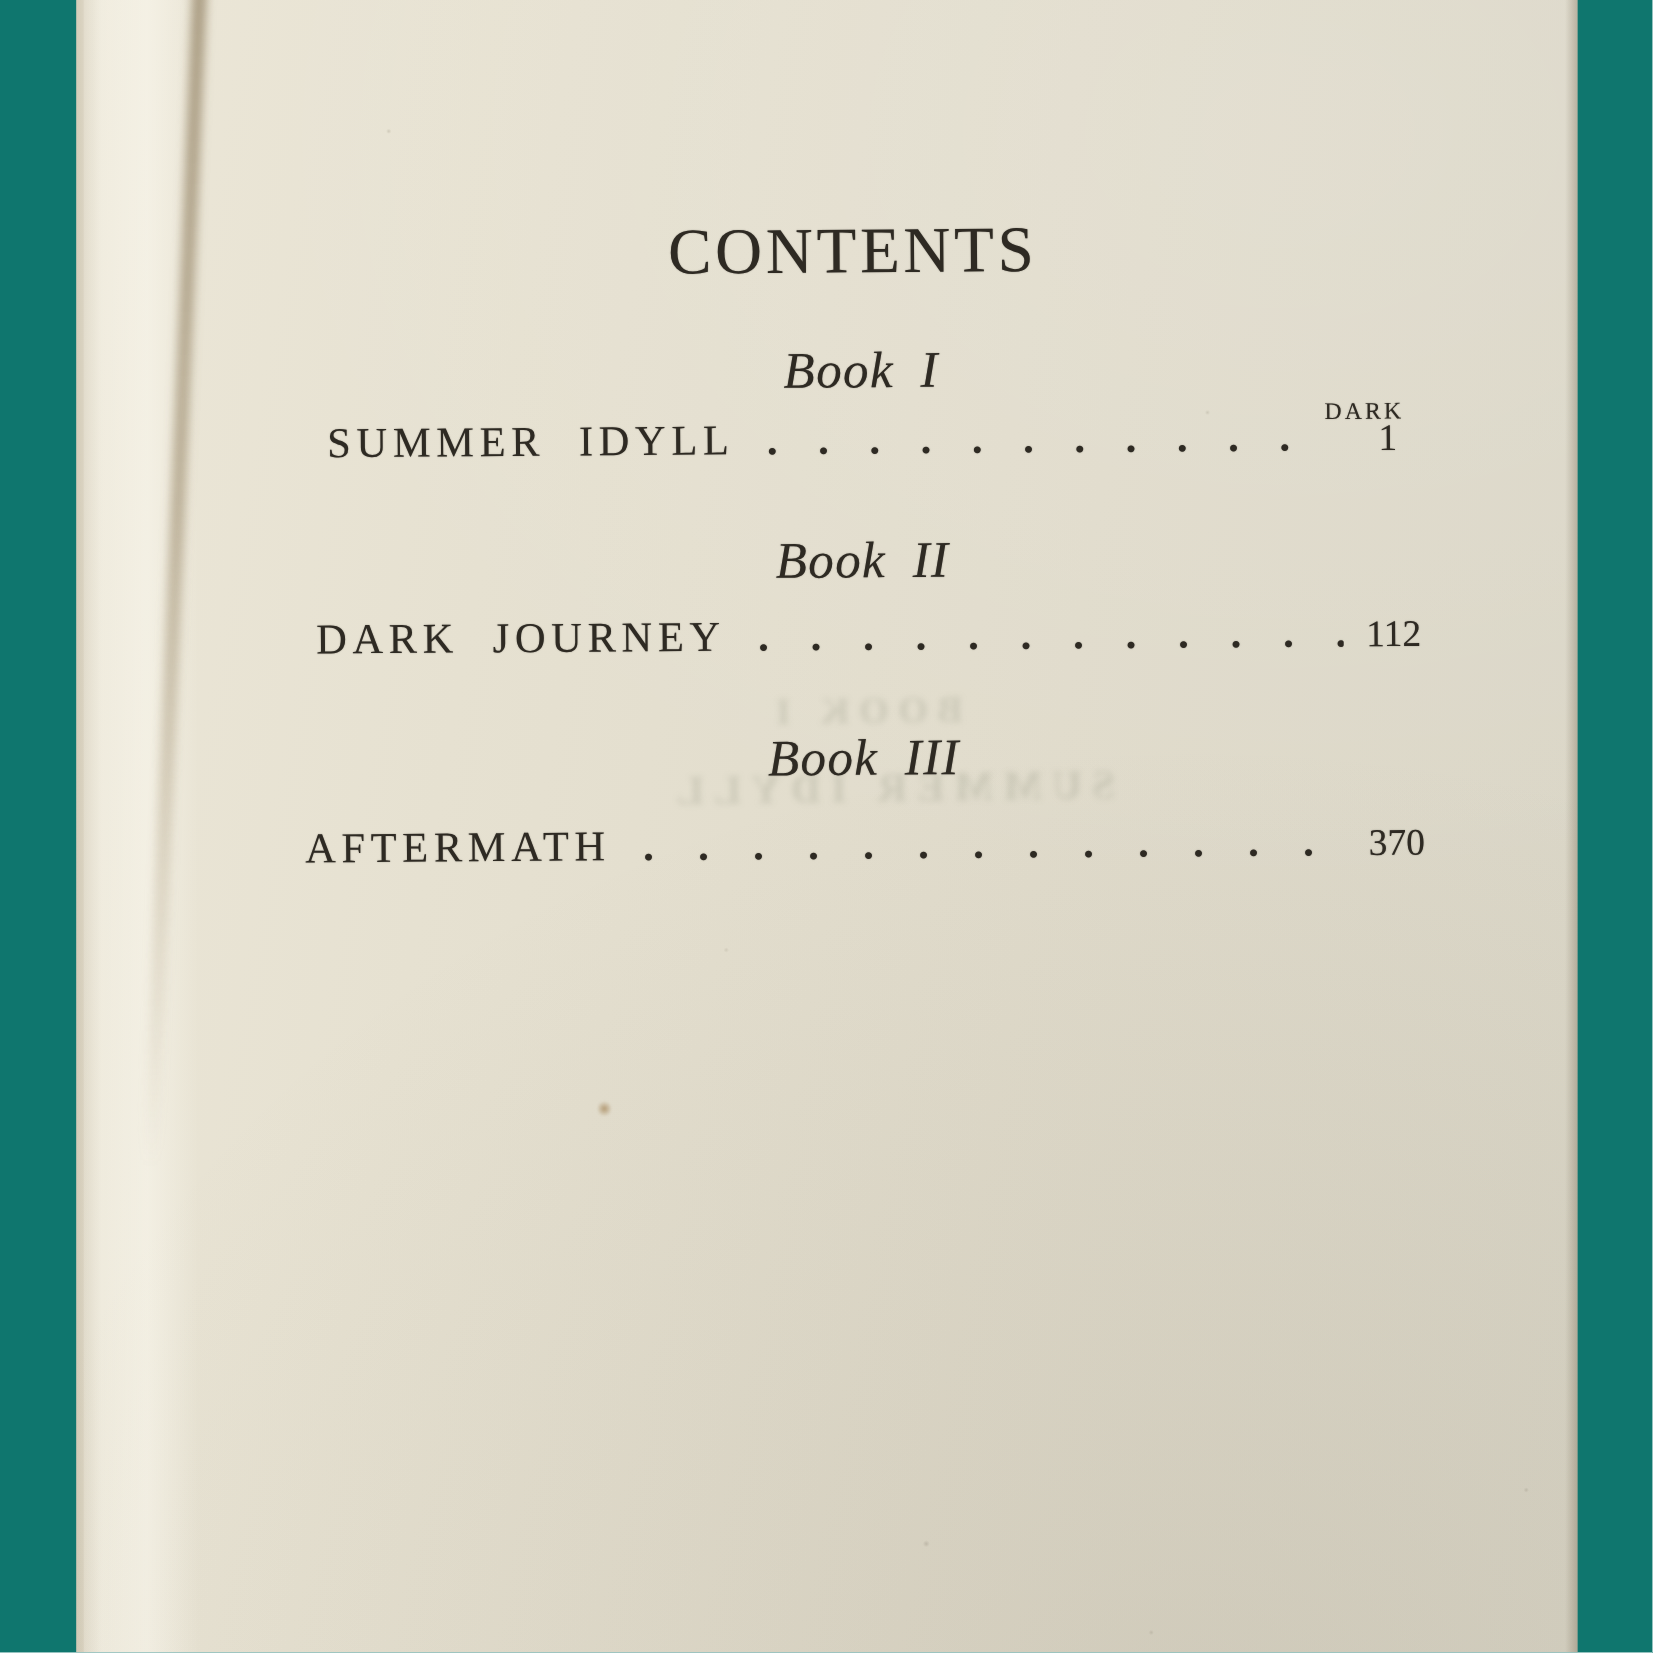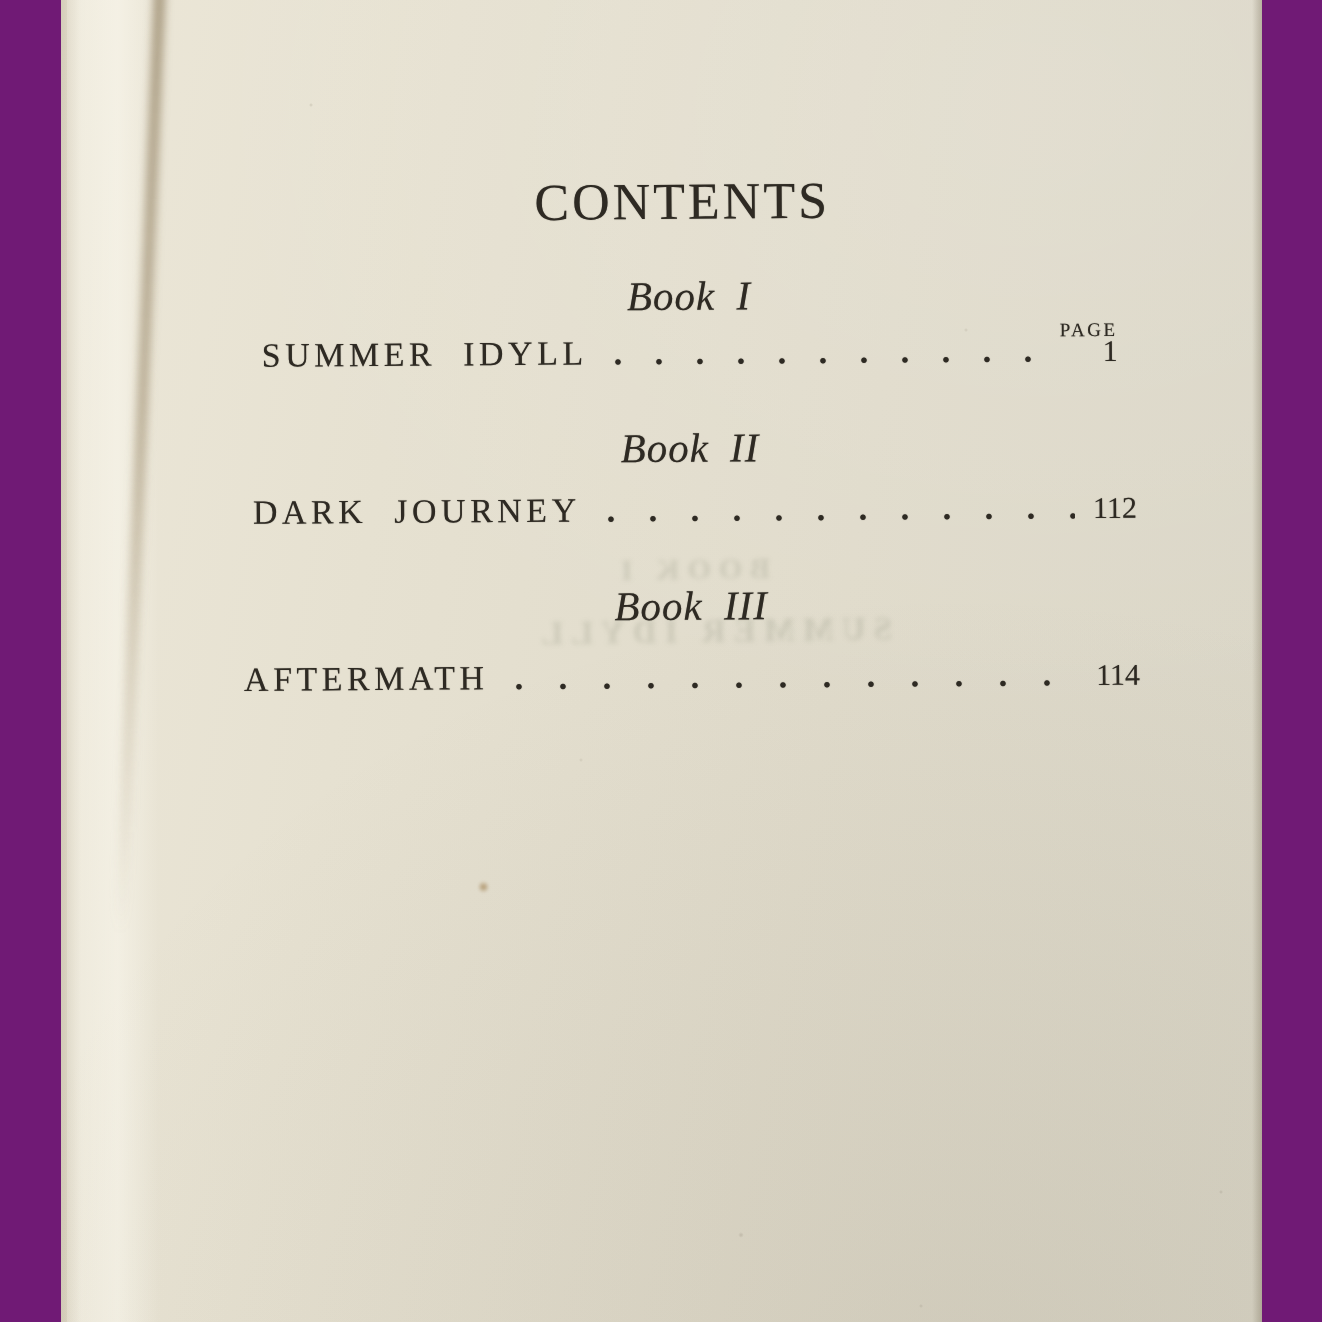--- a/index.html
+++ b/index.html
@@ -1,18 +1,18 @@
 <!DOCTYPE html>
 <html><head>
 <meta charset="utf-8">
 <style>
   html,body { margin:0; padding:0; background:#ffffff; }
   .scene {
     position:relative; width:1322px; height:1322px; overflow:hidden;
-    background:#701a75;
+    background:#0f766e;
     font-family:"Liberation Serif","DejaVu Serif",serif;
   }
   
   .paper {
     position:absolute; left:61px; top:0; width:1201px; height:1322px;
     background:
       radial-gradient(120% 80% at 80% 8%, rgba(255,255,255,0.12), rgba(255,255,255,0) 60%),
       radial-gradient(150% 110% at 75% 105%, rgba(110,100,80,0.12), rgba(110,100,80,0) 55%),
       linear-gradient(100deg, #ece7d8 0%, #e6e1d1 28%, #e0dbcb 62%, #d9d5c6 100%);
   }
@@ -107,39 +107,39 @@
 
     <div class="ghost ghost-1">BOOK I</div>
     <div class="ghost ghost-2">SUMMER IDYLL</div>
 
     <div class="content">
 
       <h1 class="toc-title">CONTENTS</h1>
 
       <div class="book-heading book-1">Book I</div>
 
-      <div class="page-col-label">PAGE</div>
+      <div class="page-col-label">DARK</div>
 
       <div class="toc-row row-1">
         <span class="chapter">SUMMER IDYLL</span>
         <span class="dots">. . . . . . . . . . . .</span>
         <span class="page-num">1</span>
       </div>
 
       <div class="book-heading book-2">Book II</div>
 
       <div class="toc-row row-2">
         <span class="chapter">DARK JOURNEY</span>
         <span class="dots">. . . . . . . . . . . .</span>
         <span class="page-num">112</span>
       </div>
 
       <div class="book-heading book-3">Book III</div>
 
       <div class="toc-row row-3">
         <span class="chapter">AFTERMATH</span>
         <span class="dots">. . . . . . . . . . . . .</span>
-        <span class="page-num">114</span>
+        <span class="page-num">370</span>
       </div>
 
     </div>
   </div>
 </div>
 
 </body></html>

